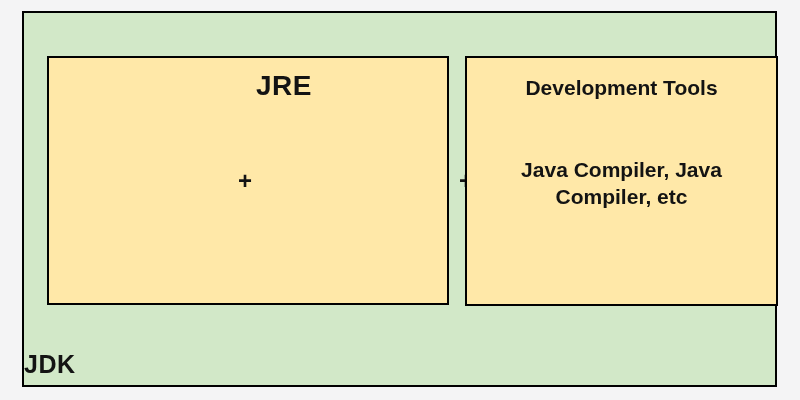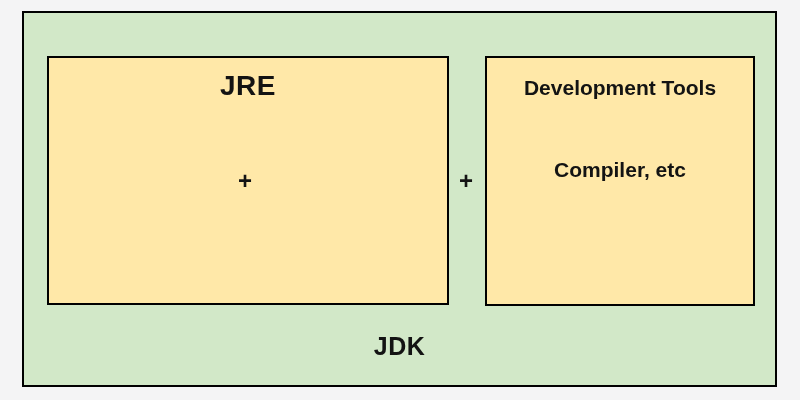--- a/index.html
+++ b/index.html
@@ -22,28 +22,28 @@
     border: 2px solid var(--stroke, #000);
     box-sizing: border-box;
   }
   .inner-box {
     position: absolute;
     background: var(--box-fill, #ffe8a8);
     border: 2px solid var(--stroke, #000);
     box-sizing: border-box;
   }
   .jre-box  { left: 23px;  top: 43px; width: 402px; height: 249px; }
-  .dev-box  { left: 461px; top: 43px; width: 270px; height: 250px; }
+  .dev-box  { left: 441px; top: 43px; width: 313px; height: 250px; }
 
   .box-title {
     position: absolute;
     left: 0; width: 100%;
     text-align: center;
   }
-  .jre-title { top: 12px; font-size: 28px; line-height: 32px; letter-spacing: 0.5px; }
+  .jre-title { top: 12px; font-size: 28px; line-height: 32px; letter-spacing: 0.5px; margin-left: 36px; }
   .dev-title { top: 17px; font-size: 21px; line-height: 26px; }
 
   .circle {
     position: absolute;
     width: 152px; height: 152px;
     border-radius: 50%;
     background: var(--circle-fill, #d6e5f8);
     border: 2px solid var(--stroke, #000);
     box-sizing: border-box;
     display: flex;
@@ -72,23 +72,22 @@
   .dev-body {
     position: absolute;
     left: 0; top: 98px;
     width: 100%;
     text-align: center;
     font-size: 21px;
     line-height: 27px;
   }
   .jdk-label {
     position: absolute;
-    left: 0; top: 318px;
+    left: 0; top: 336px;
     width: 100%;
-    text-align: center;
     font-size: 25px;
     line-height: 30px;
     letter-spacing: 0.5px;
   }
 </style>
 </head>
 <body>
 
 <div class="stage">
 
@@ -100,20 +99,21 @@
 
       <div class="plus plus-inner">+</div>
 
     </div>
 
     <div class="plus plus-between">+</div>
 
     <div class="inner-box dev-box">
       <div class="box-title dev-title">Development Tools</div>
       <div class="dev-body">
+        <div>Java Compiler, Java</div>
         <div>Compiler, etc</div>
       </div>
     </div>
 
     <div class="jdk-label">JDK</div>
   </div>
 
 </div>
 
 </body></html>

